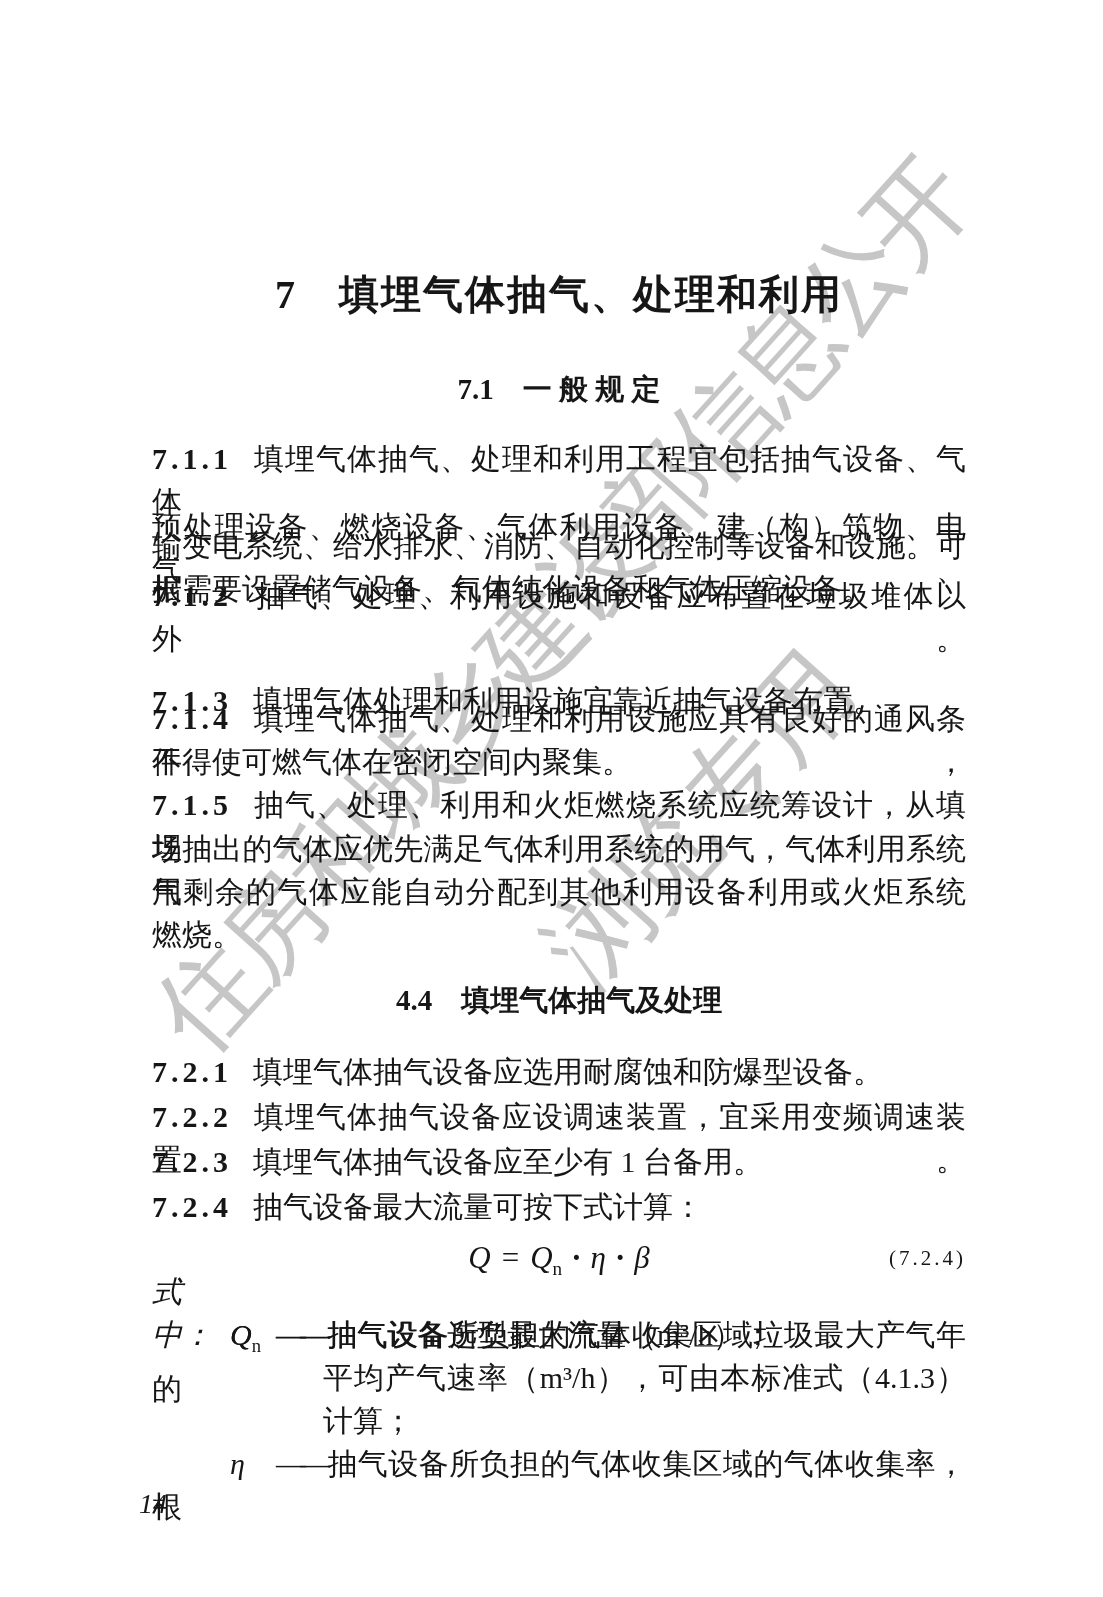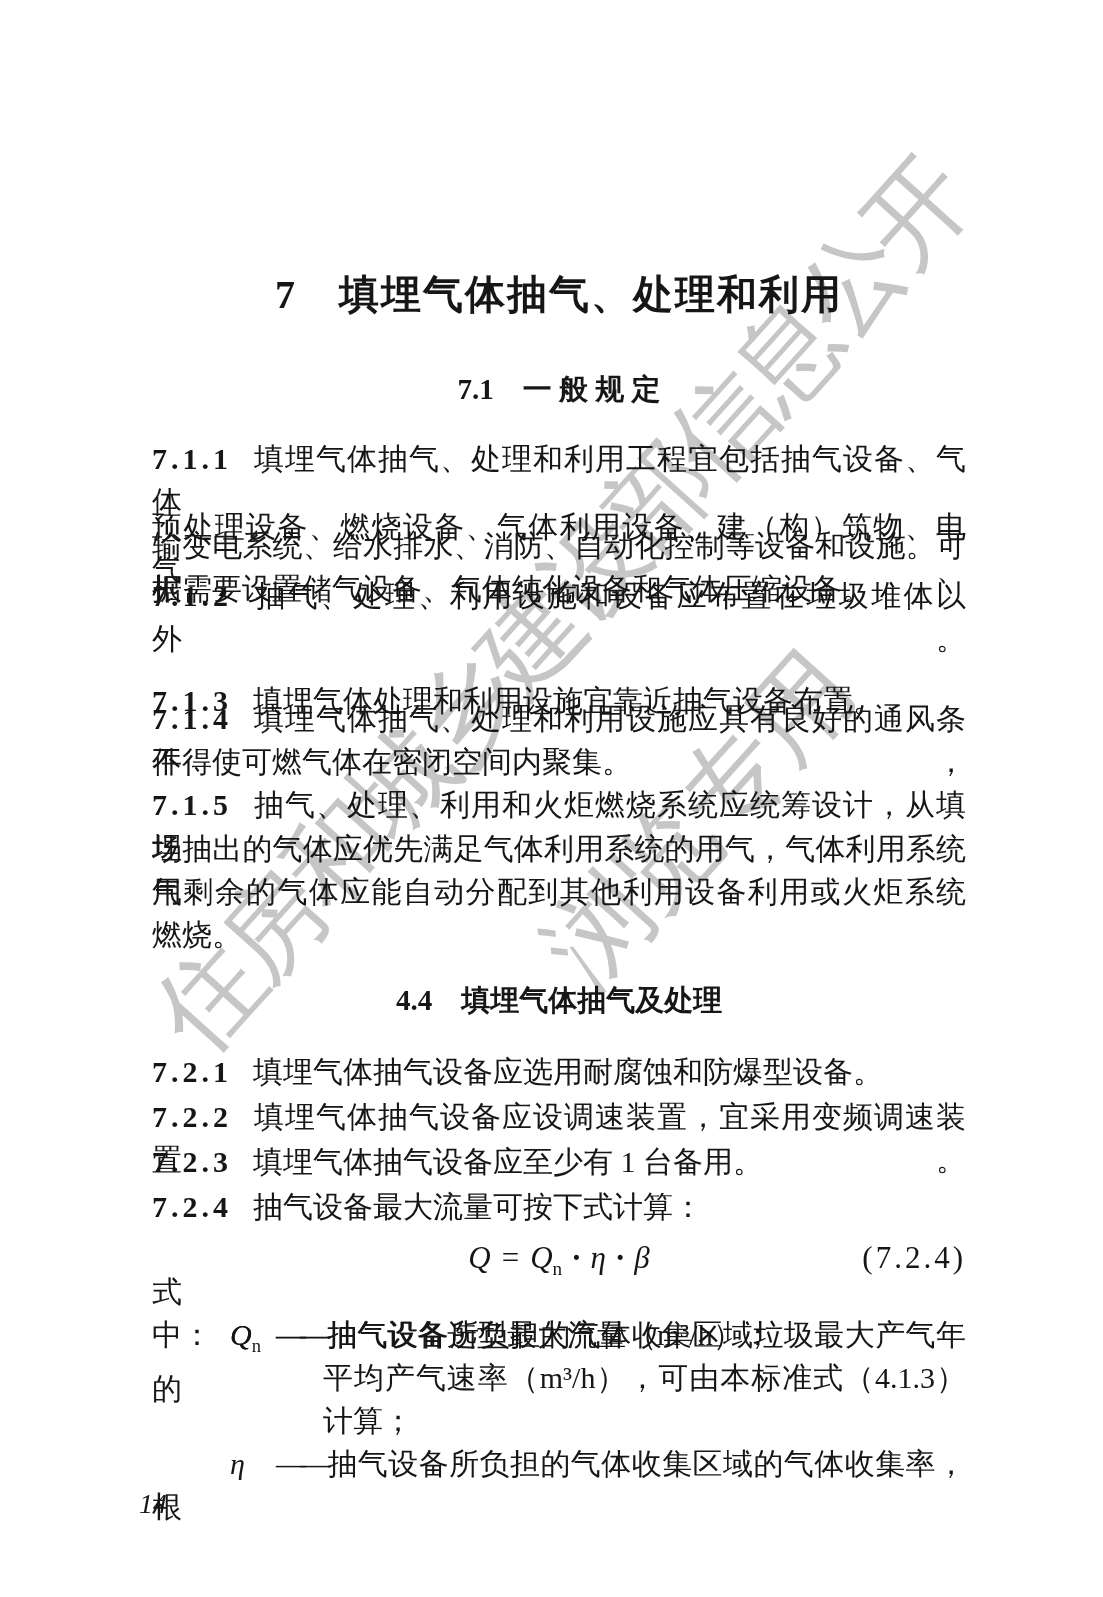--- a/index.html
+++ b/index.html
@@ -22,26 +22,26 @@
   .bl{font-size:30px;line-height:43px;height:43px;text-align:justify;}
   .bl.j{text-align-last:justify;}
   .bl.l{text-align-last:left;}
   .num{font-weight:bold;letter-spacing:4px;margin-right:21px;font-family:"Liberation Serif","DejaVu Serif",serif;}
   
   #formula-row{top:1224px;height:48px;text-align:center;font-size:31px;line-height:68px;}
   #formula-row i{font-style:italic;}
   #formula-row .op{margin:0 11px;}
   #formula-row .dot{margin:0 9px;font-weight:bold;}
   #formula-row sub{font-size:0.62em;}
-  .eqno{position:absolute;right:0;top:0;font-size:31px;letter-spacing:3px;}
+  .eqno{position:absolute;right:0;top:0;font-size:21px;letter-spacing:3px;}
   
   .def{font-size:30px;line-height:43px;height:43px;text-align:justify;}
   .def.j{text-align-last:justify;}
   .def.l{text-align-last:left;}
-  .lead{display:inline-block;width:78px;}
+  .lead{display:inline-block;width:78px;font-style:italic;}
   .sym{display:inline-block;width:46px;text-align:right;font-style:italic;}
   .sym sub{font-size:0.62em;font-style:normal;}
   .dash{letter-spacing:-6px;margin-right:3px;}
   .indent{text-indent:171px;}
   #page-num{position:absolute;left:139px;top:1488px;font-size:28px;font-style:italic;z-index:1;}
 </style>
 </head>
 <body>
 
 <div id="page">

